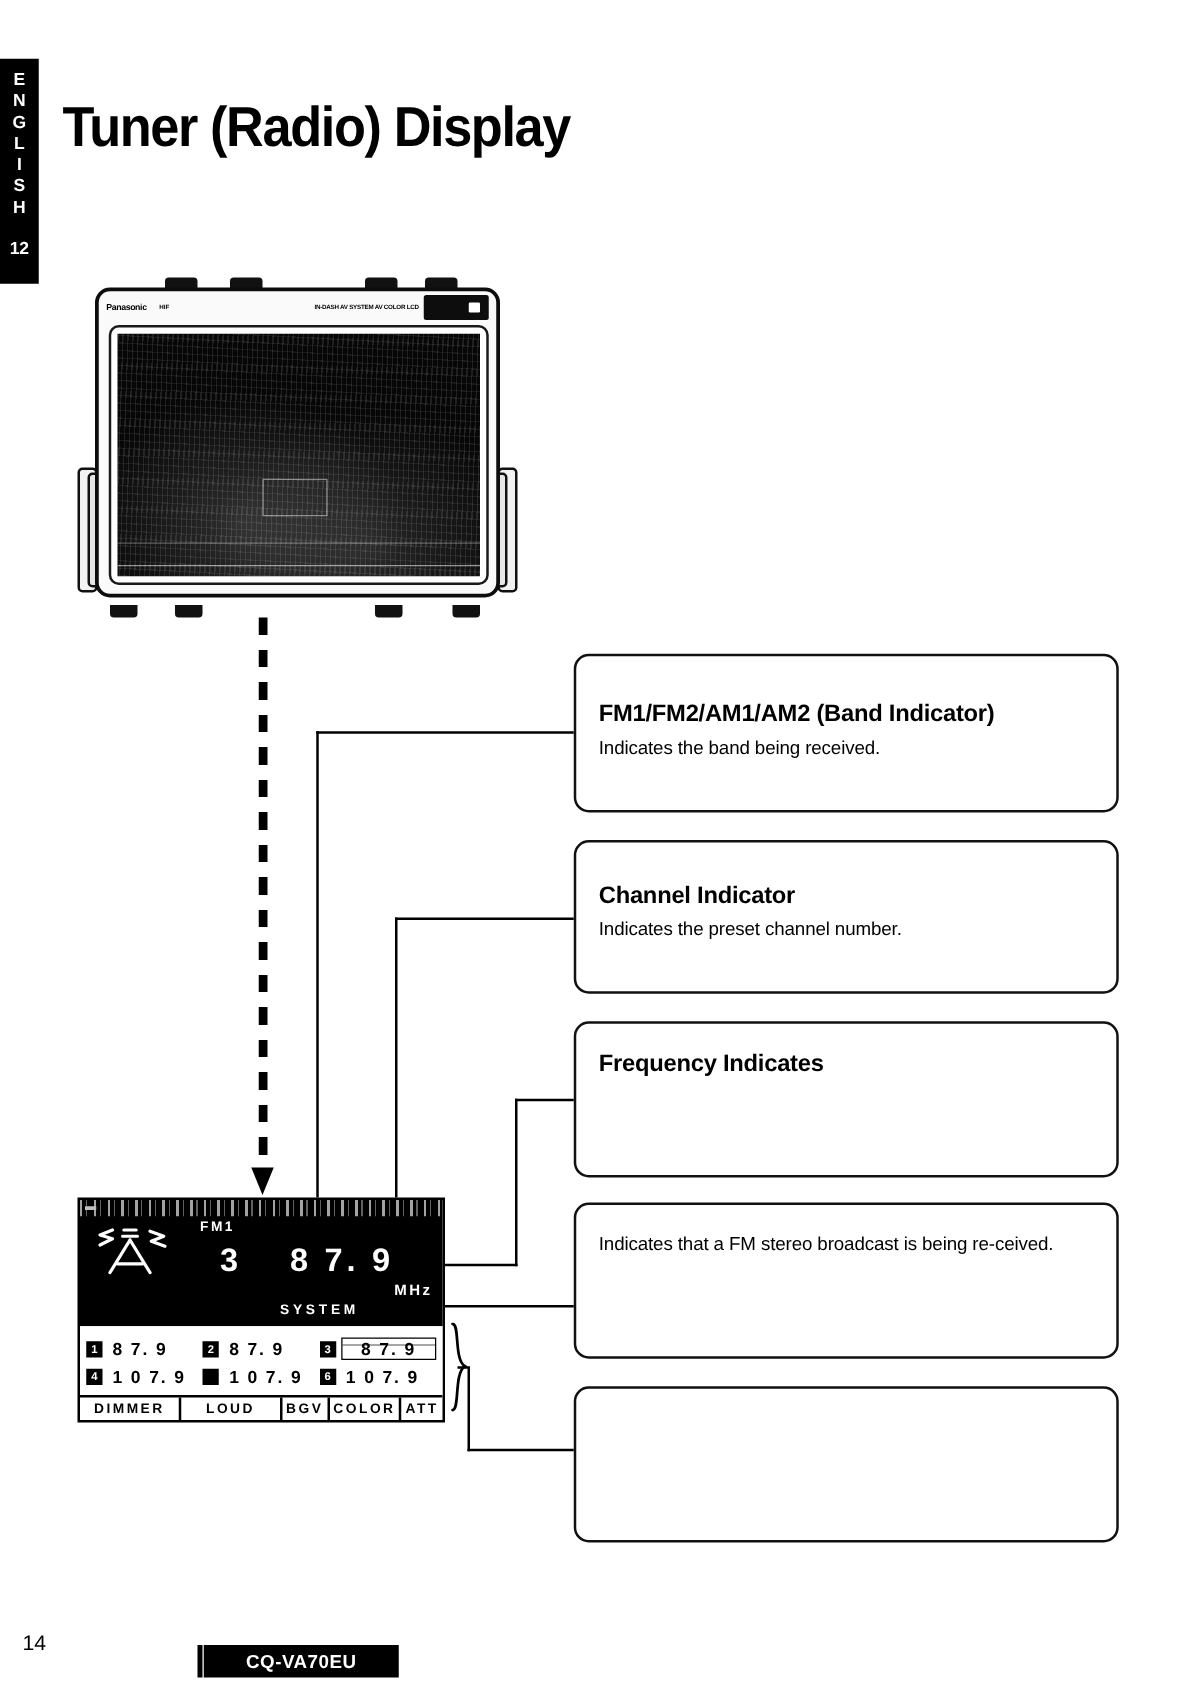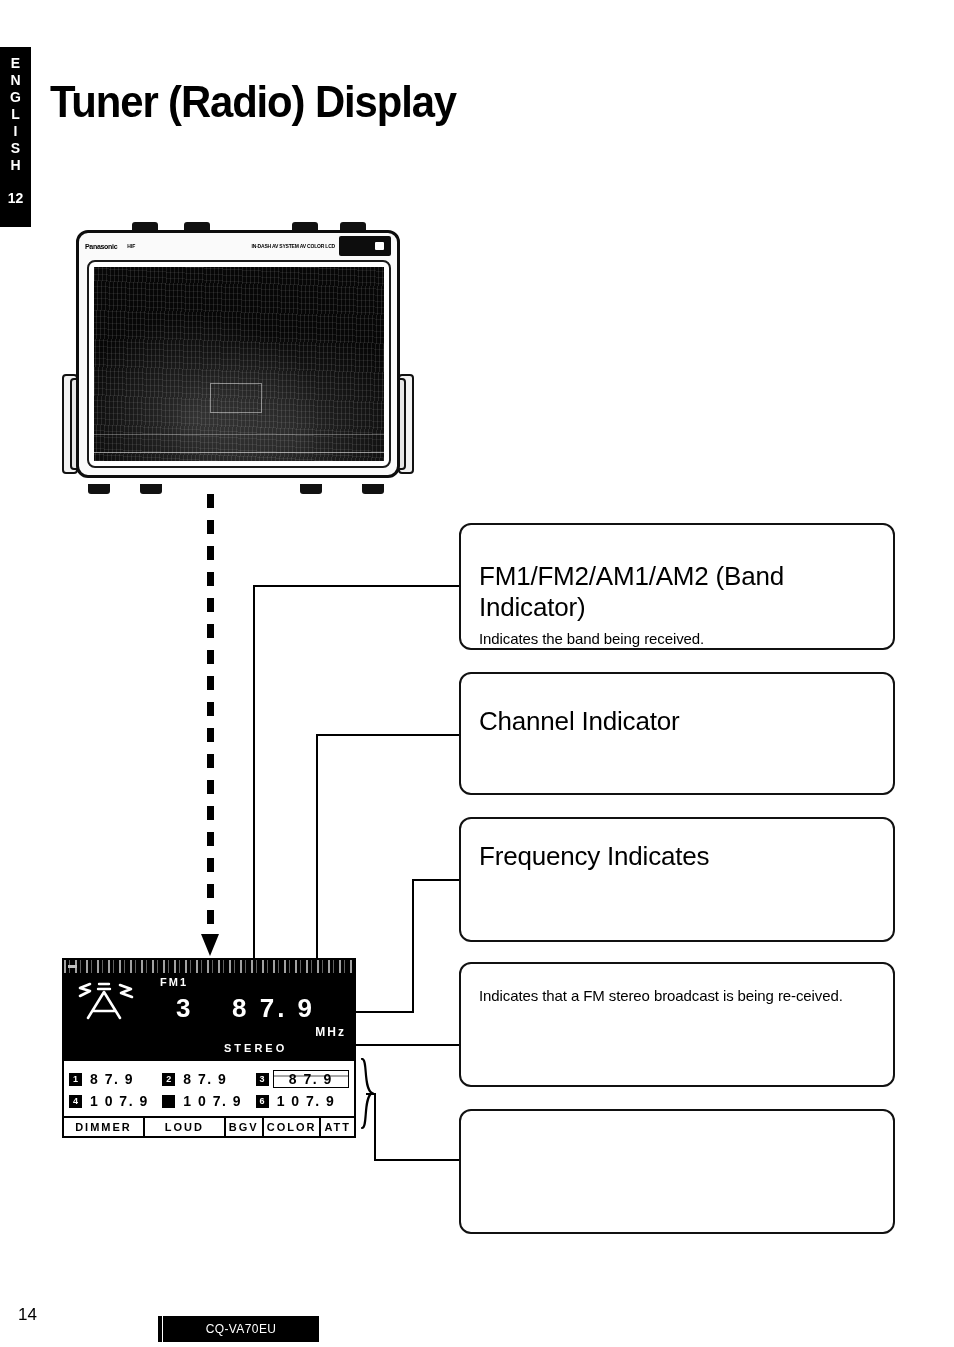--- a/index.html
+++ b/index.html
@@ -341,22 +341,22 @@
     position: absolute;
     left: 459px;
     width: 436px;
     border: 2px solid #111;
     border-radius: 12px;
     background: #fff;
     padding: 14px 18px;
   }
   .callout h3 {
     margin: 0 0 6px 0;
-    font-size: 26px;
-    font-weight: normal;
+    font-size: 19px;
+    font-weight: bold;
     letter-spacing: -0.2px;
   }
   .callout p {
     margin: 0;
     font-size: 15px;
     line-height: 20px;
     letter-spacing: -0.1px;
   }
   .callout p.justify { text-align: justify; }
   #callout-0 { top: 523px; height: 127px; padding-top: 36px; }
@@ -380,22 +380,22 @@
     position: absolute;
     left: 18px; top: 1305px;
     font-size: 17px;
   }
   #model-badge {
     position: absolute;
     left: 163px; top: 1316px;
     width: 156px; height: 26px;
     background: #000;
     color: #fff;
-    font-size: 12px;
-    font-weight: normal;
+    font-size: 15px;
+    font-weight: bold;
     letter-spacing: 0.4px;
     display: flex;
     align-items: center;
     justify-content: center;
   }
   #badge-tick {
     position: absolute;
     left: 158px; top: 1316px;
     width: 4px; height: 26px;
     background: #000;
@@ -488,21 +488,21 @@
       <path d="M30,14 L14,40 M30,14 L46,40 M20,33 L40,33" stroke="#fff" stroke-width="2.6" fill="none" stroke-linecap="round"></path>
       <path d="M25,6 L35,6 M24,11 L36,11" stroke="#fff" stroke-width="2.4" fill="none" stroke-linecap="round"></path>
       <path d="M16,6 L6,10 L16,13 L6,18" stroke="#fff" stroke-width="2.6" fill="none" stroke-linejoin="round" stroke-linecap="round"></path>
       <path d="M46,7 L57,11 L47,15 L58,19" stroke="#fff" stroke-width="2.6" fill="none" stroke-linejoin="round" stroke-linecap="round"></path>
     </svg>
 
     <span id="band-label">FM1</span>
     <span id="channel-num">3</span>
     <span id="freq-value">8 7.  9</span>
     <span id="freq-unit">MHz</span>
-    <span id="stereo-label">STEREO</span>
+    <span id="stereo-label">SYSTEM</span>
   </div>
 
   <div id="preset-area">
     <div class="preset-row">
       <div class="preset-cell">
         <span class="p-num">1</span>
         <span class="p-freq">8 7. 9</span>
       </div>
       <div class="preset-cell">
         <span class="p-num">2</span>
@@ -538,20 +538,21 @@
   </div>
 </div>
 
 <div class="callout" id="callout-0">
   <h3>FM1/FM2/AM1/AM2 (Band Indicator)</h3>
   <p>Indicates the band being received.</p>
 </div>
 
 <div class="callout" id="callout-1">
   <h3>Channel Indicator</h3>
+  <p>Indicates the preset channel number.</p>
 </div>
 
 <div class="callout" id="callout-2">
   <h3>Frequency Indicates</h3>
 </div>
 
 <div class="callout" id="callout-3">
   <p class="justify">Indicates that a FM stereo broadcast is being re-ceived.</p>
 </div>
 

